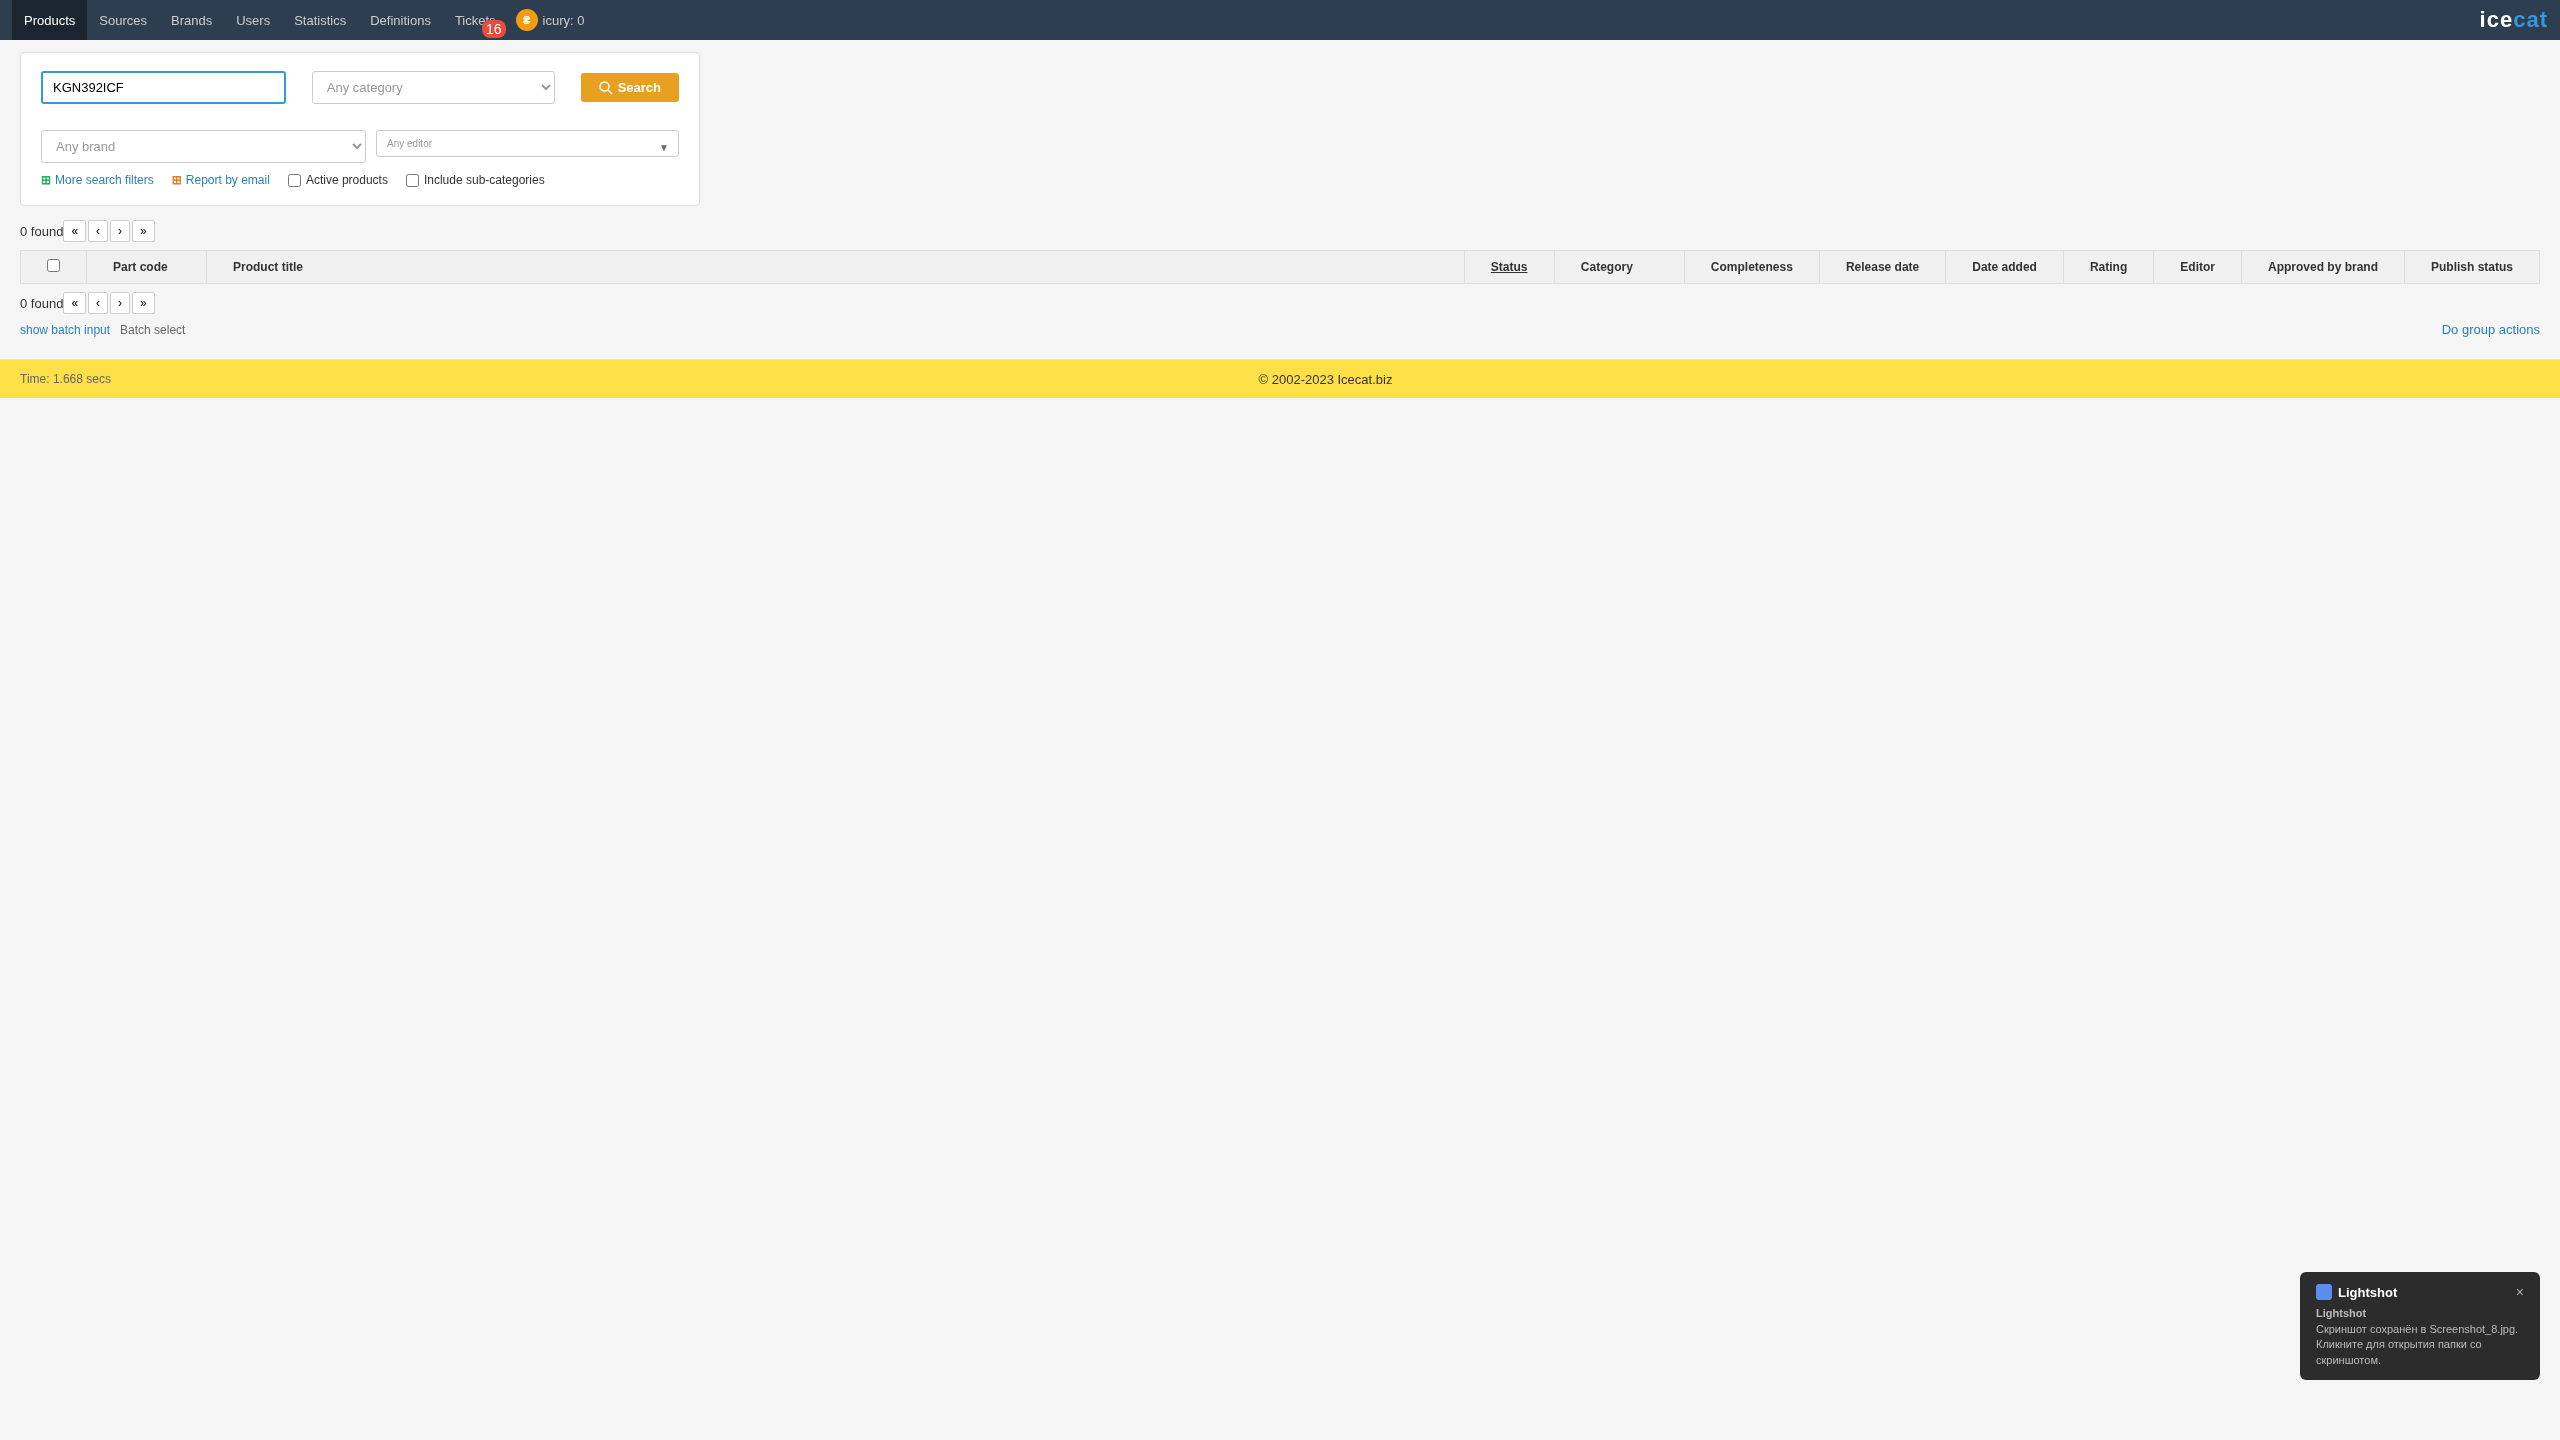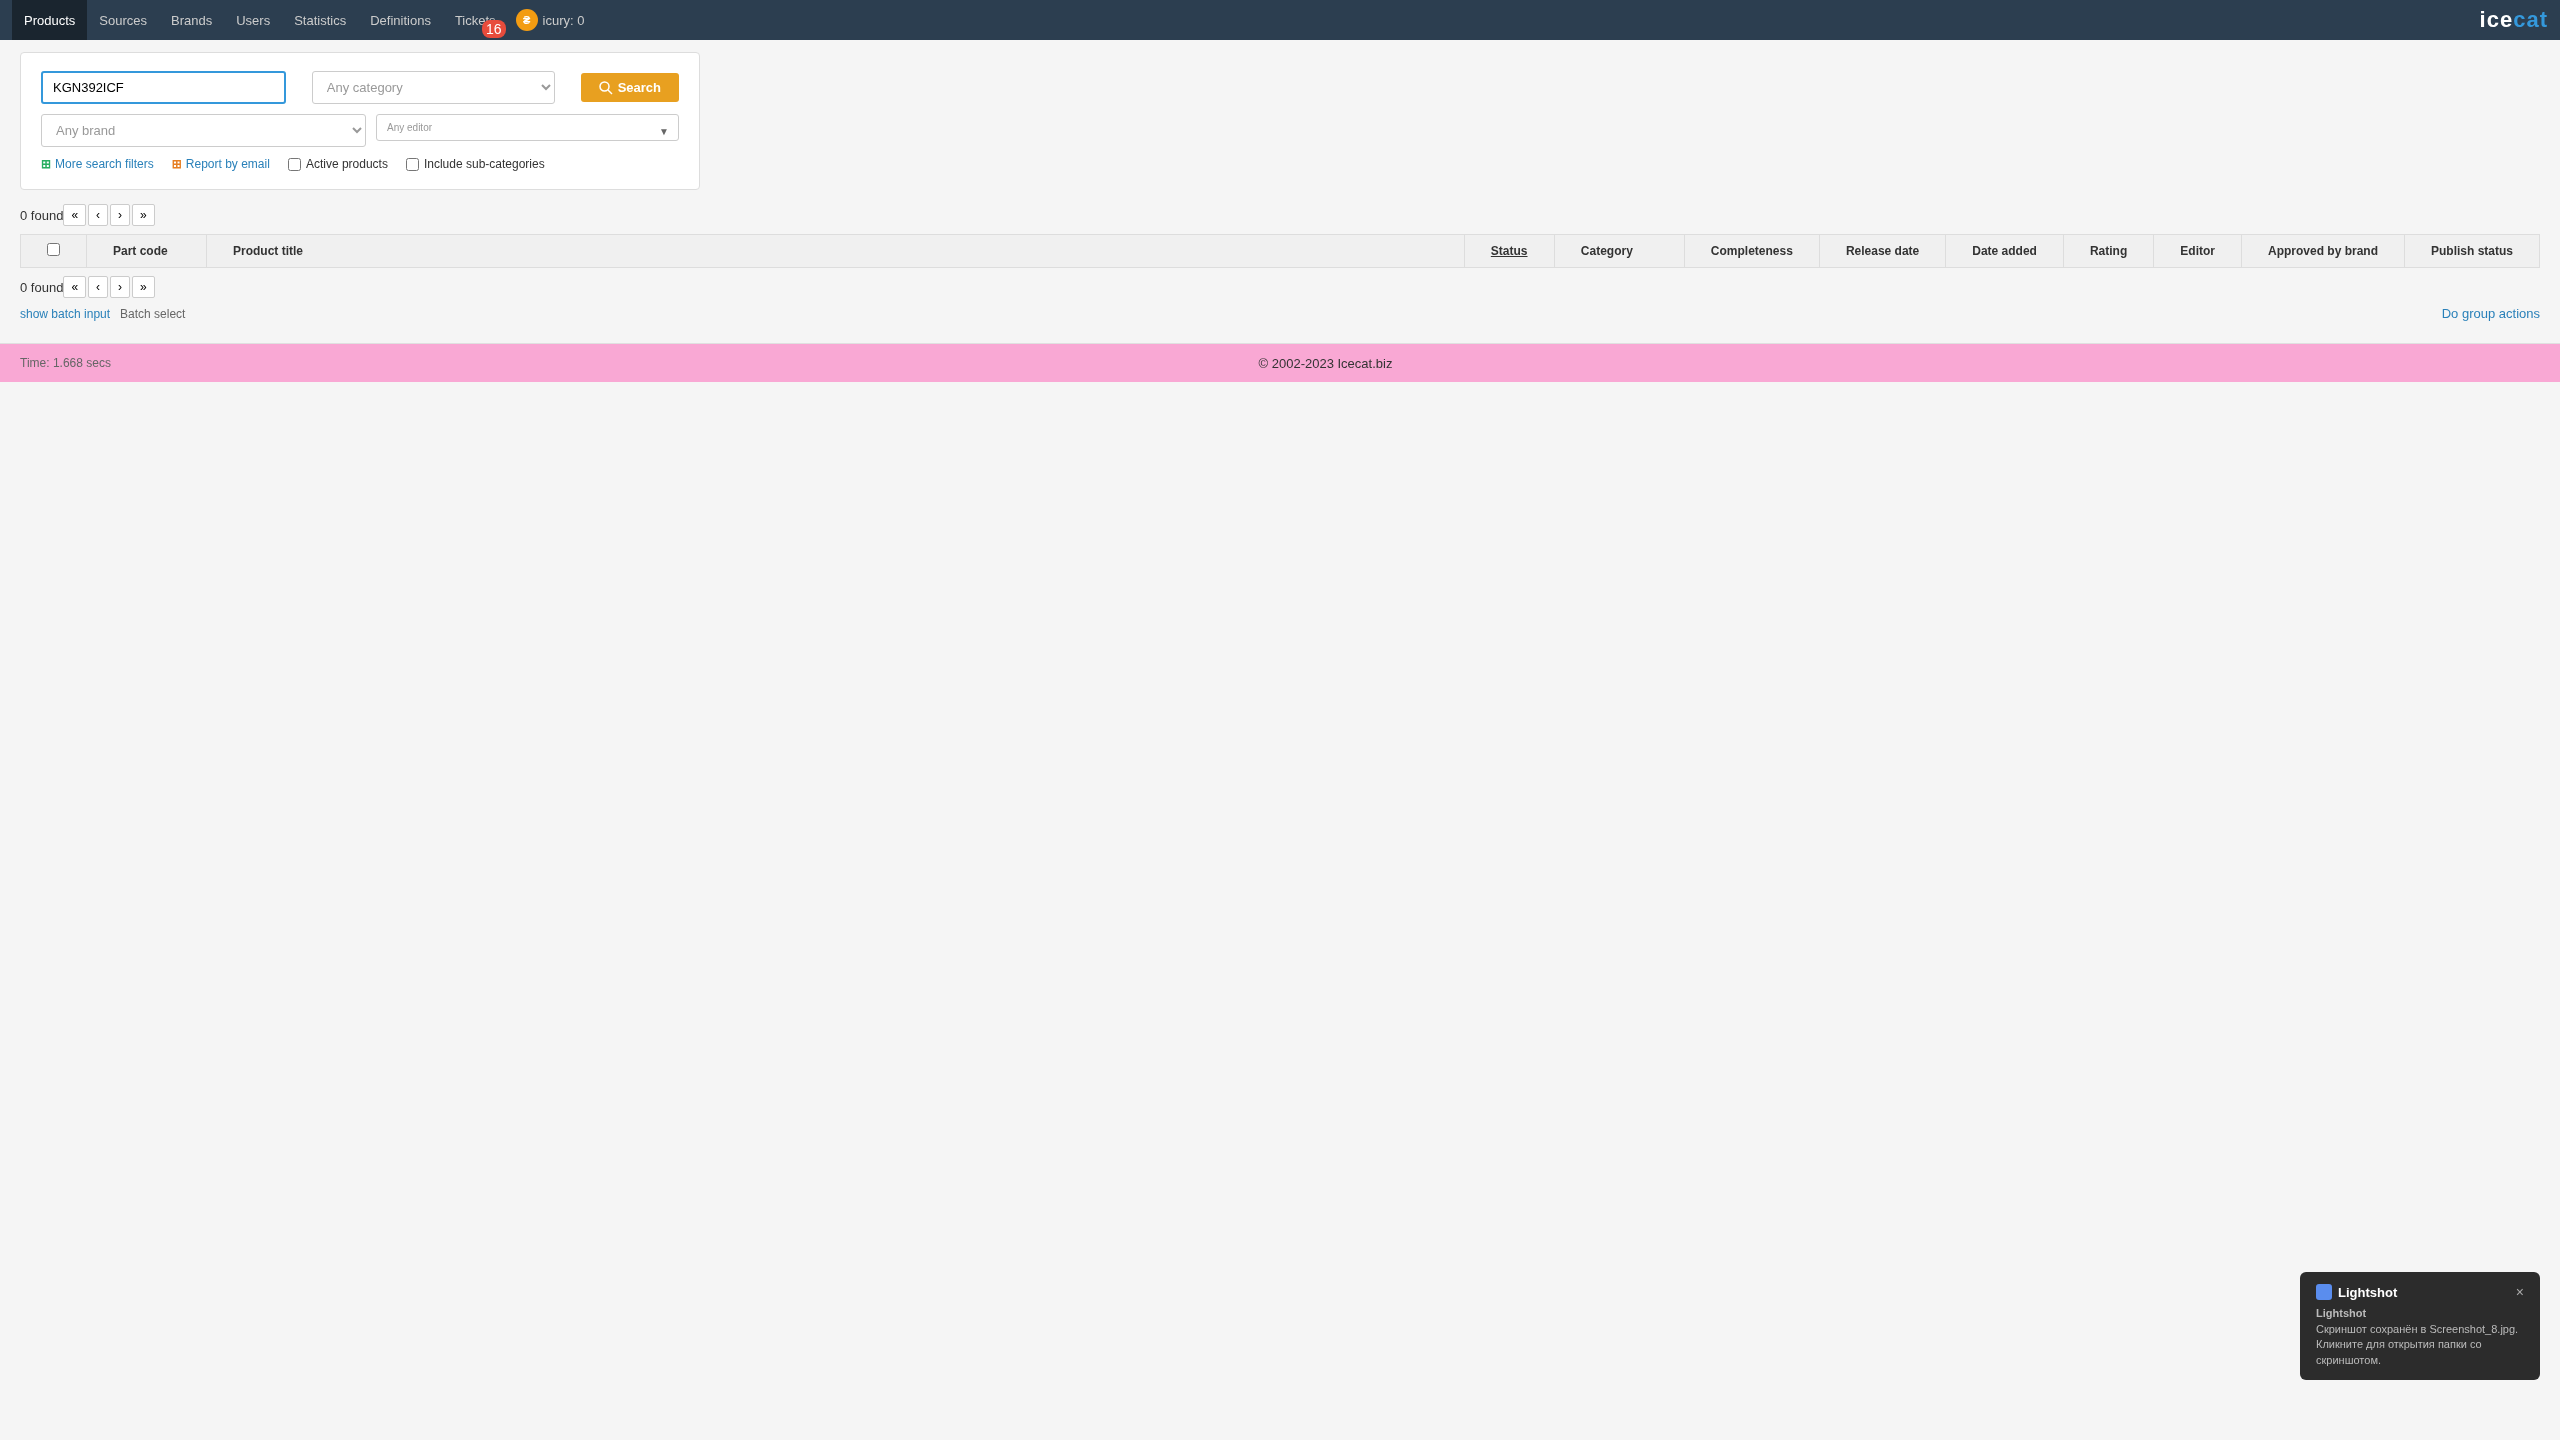--- a/index.html
+++ b/index.html
@@ -90,21 +90,21 @@
       background: #fff;
       border: 1px solid #ddd;
       border-radius: 4px;
       padding: 18px 20px;
       margin-bottom: 14px;
       max-width: 680px;
     }
     .search-row {
       display: flex;
       gap: 26px;
-      margin-bottom: 10px;
+      margin-bottom: 26px;
       align-items: center;
     }
     .search-input {
       flex: 1;
       padding: 7px 10px;
       border: 2px solid #3498db;
       border-radius: 3px;
       font-size: 13px;
       outline: none;
       background: #fff;
@@ -292,21 +292,21 @@
       font-size: 12px;
       color: #666;
       padding: 4px 0;
     }
     .footer-container {
       display: flex;
       justify-content: space-between;
       align-items: center;
       padding: 8px 20px;
       border-top: 1px solid #e0e0e0;
-      background: #f9a8d4;
+      background: #fde047;
     }
 
     
     .lightshot-toast {
       position: fixed;
       bottom: 60px;
       right: 20px;
       background: #2c2c2c;
       color: #ccc;
       border-radius: 6px;

